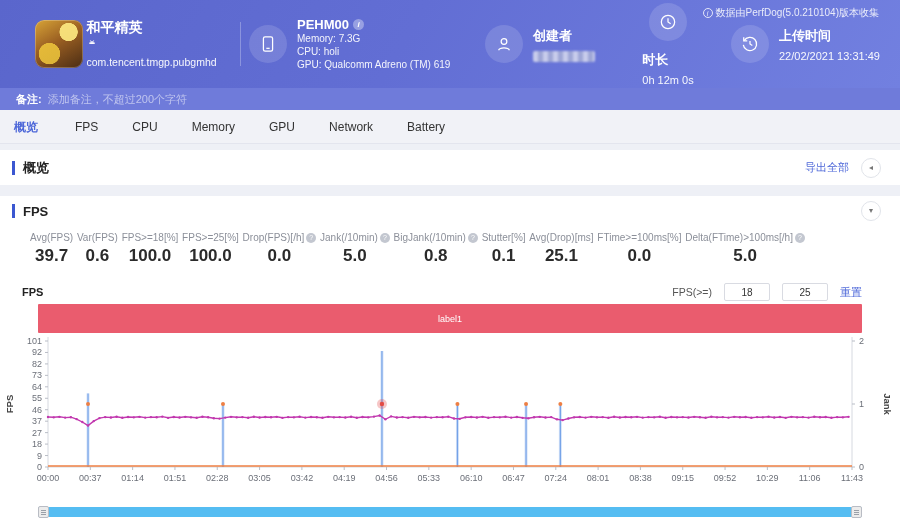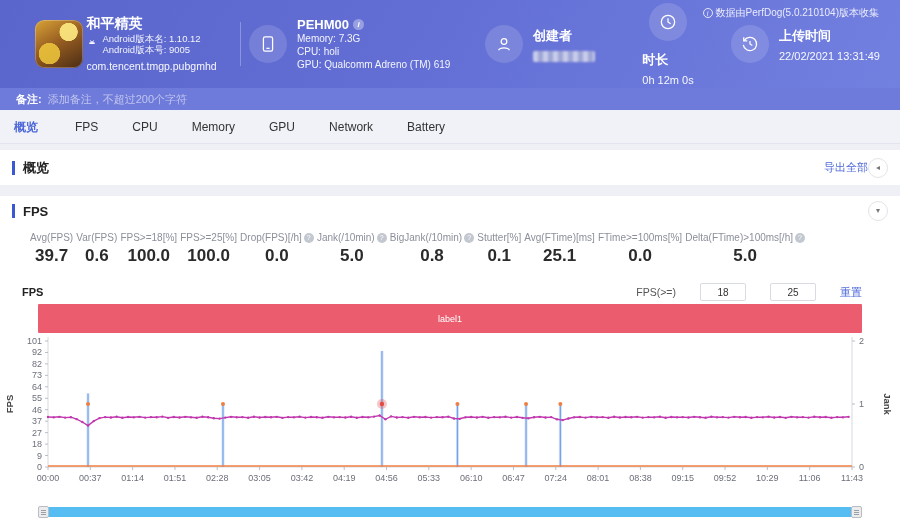--- a/index.html
+++ b/index.html
@@ -51,38 +51,38 @@
   .tab { font-size:12px; color:#333; padding:0 17px; line-height:34px; cursor:pointer; }
   .tab.active { color:#4e68d9; font-weight:bold; padding-left:0; padding-right:20px; }
 
   .gap1 { height:6px; } .gap2 { height:10px; }
 
   
   .sec-row { background:#fff; display:flex; align-items:center; }
   .overview-row { height:36px; border-bottom:1px solid #eef0f6; }
   .blue-bar { width:3px; height:14px; background:#3b57d1; margin:0 8px 0 12px; }
   .sec-title { font-size:13px; font-weight:bold; color:#222; }
-  .sec-right { margin-left:auto; display:flex; align-items:center; gap:0; padding-right:12px; }
+  .sec-right { margin-left:auto; display:flex; align-items:center; gap:12px; padding-right:19px; }
   .link { color:#4e68d9; font-size:11px; cursor:pointer; }
   .circle-btn { width:20px; height:20px; border:1px solid #e1e4ea; border-radius:50%;
     background:#fff; color:#777; font-size:8px; line-height:18px; text-align:center; cursor:pointer; }
 
   
   .fps-card { background:#fff; height:325px; }
   .fps-head { height:30px; display:flex; align-items:center; }
   .stats { height:54px; display:flex; justify-content:space-between; padding:6px 95px 0 30px; }
   .stat { text-align:center; }
   .stat-label { font-size:10px; color:#8b8f99; white-space:nowrap; display:flex; align-items:center; justify-content:center; gap:2px; }
   .help-i { display:inline-block; width:10px; height:10px; background:#c3c7d0; color:#fff;
     border-radius:50%; font-size:7px; line-height:10px; text-align:center; }
   .stat-value { font-size:17px; font-weight:bold; color:#2b2b2b; margin-top:3px; }
 
   .chart-head { height:24px; display:flex; align-items:center; padding:0 38px 0 22px; }
   .chart-title { font-size:11px; font-weight:bold; color:#222; }
-  .chart-ctrl { margin-left:auto; display:flex; align-items:center; gap:24px; }
+  .chart-ctrl { margin-left:auto; display:flex; align-items:center; gap:12px; }
   .ctrl-label { font-size:10.5px; color:#555; }
   .thr-input { width:46px; height:18px; border:1px solid #d9dbe2; border-radius:2px;
     font-size:10px; text-align:center; color:#333; font-family:inherit; }
 
   .label-bar { height:29px; margin:0 38px; border-radius:1px; color:#fff; font-size:9px;
     display:flex; align-items:center; justify-content:center; }
 
   .scrollbar { position:relative; height:10px; margin:4px 38px 0; background:#55bdf2; border-radius:2px; }
   .sb-handle { position:absolute; top:-1px; width:11px; height:12px; background:#ececec;
     border:1px solid #b9bcc4; border-radius:2px; display:flex; align-items:center; justify-content:center; }
@@ -115,24 +115,20 @@
       <div class="ver-row">
         <span>
           <svg viewBox="0 0 24 24" width="12" height="12">
             <path d="M6.5 14a5.5 5.5 0 0 1 11 0z" fill="#fff"></path>
             <line x1="8.4" y1="6.2" x2="9.8" y2="9" stroke="#fff" stroke-width="1.1"></line>
             <line x1="15.6" y1="6.2" x2="14.2" y2="9" stroke="#fff" stroke-width="1.1"></line>
             <circle cx="9.8" cy="11.6" r=".9" fill="#6b77dc"></circle>
             <circle cx="14.2" cy="11.6" r=".9" fill="#6b77dc"></circle>
           </svg>
         </span>
-        <div class="ver-lines">
-          <div>Android版本名: 1.10.12</div>
-          <div>Android版本号: 9005</div>
-        </div>
       </div>
       <div class="pkg">com.tencent.tmgp.pubgmhd</div>
     </div>
   </div>
 
   <div class="vdiv"></div>
 
   <div class="hblock device-block">
     <div class="hcircle">
       <svg viewBox="0 0 24 24" width="20" height="20" fill="none" stroke="#fff" stroke-width="1.5">
@@ -278,21 +274,21 @@
         <div class="stat-value">0.8</div>
       </div>
       <div class="stat">
         <div class="stat-label">
           <span>Stutter[%]</span>
         </div>
         <div class="stat-value">0.1</div>
       </div>
       <div class="stat">
         <div class="stat-label">
-          <span>Avg(FTime)[ms]</span>
+          <span>Avg(Drop)[ms]</span>
         </div>
         <div class="stat-value">25.1</div>
       </div>
       <div class="stat">
         <div class="stat-label">
           <span>FTime&gt;=100ms[%]</span>
         </div>
         <div class="stat-value">0.0</div>
       </div>
       <div class="stat">

